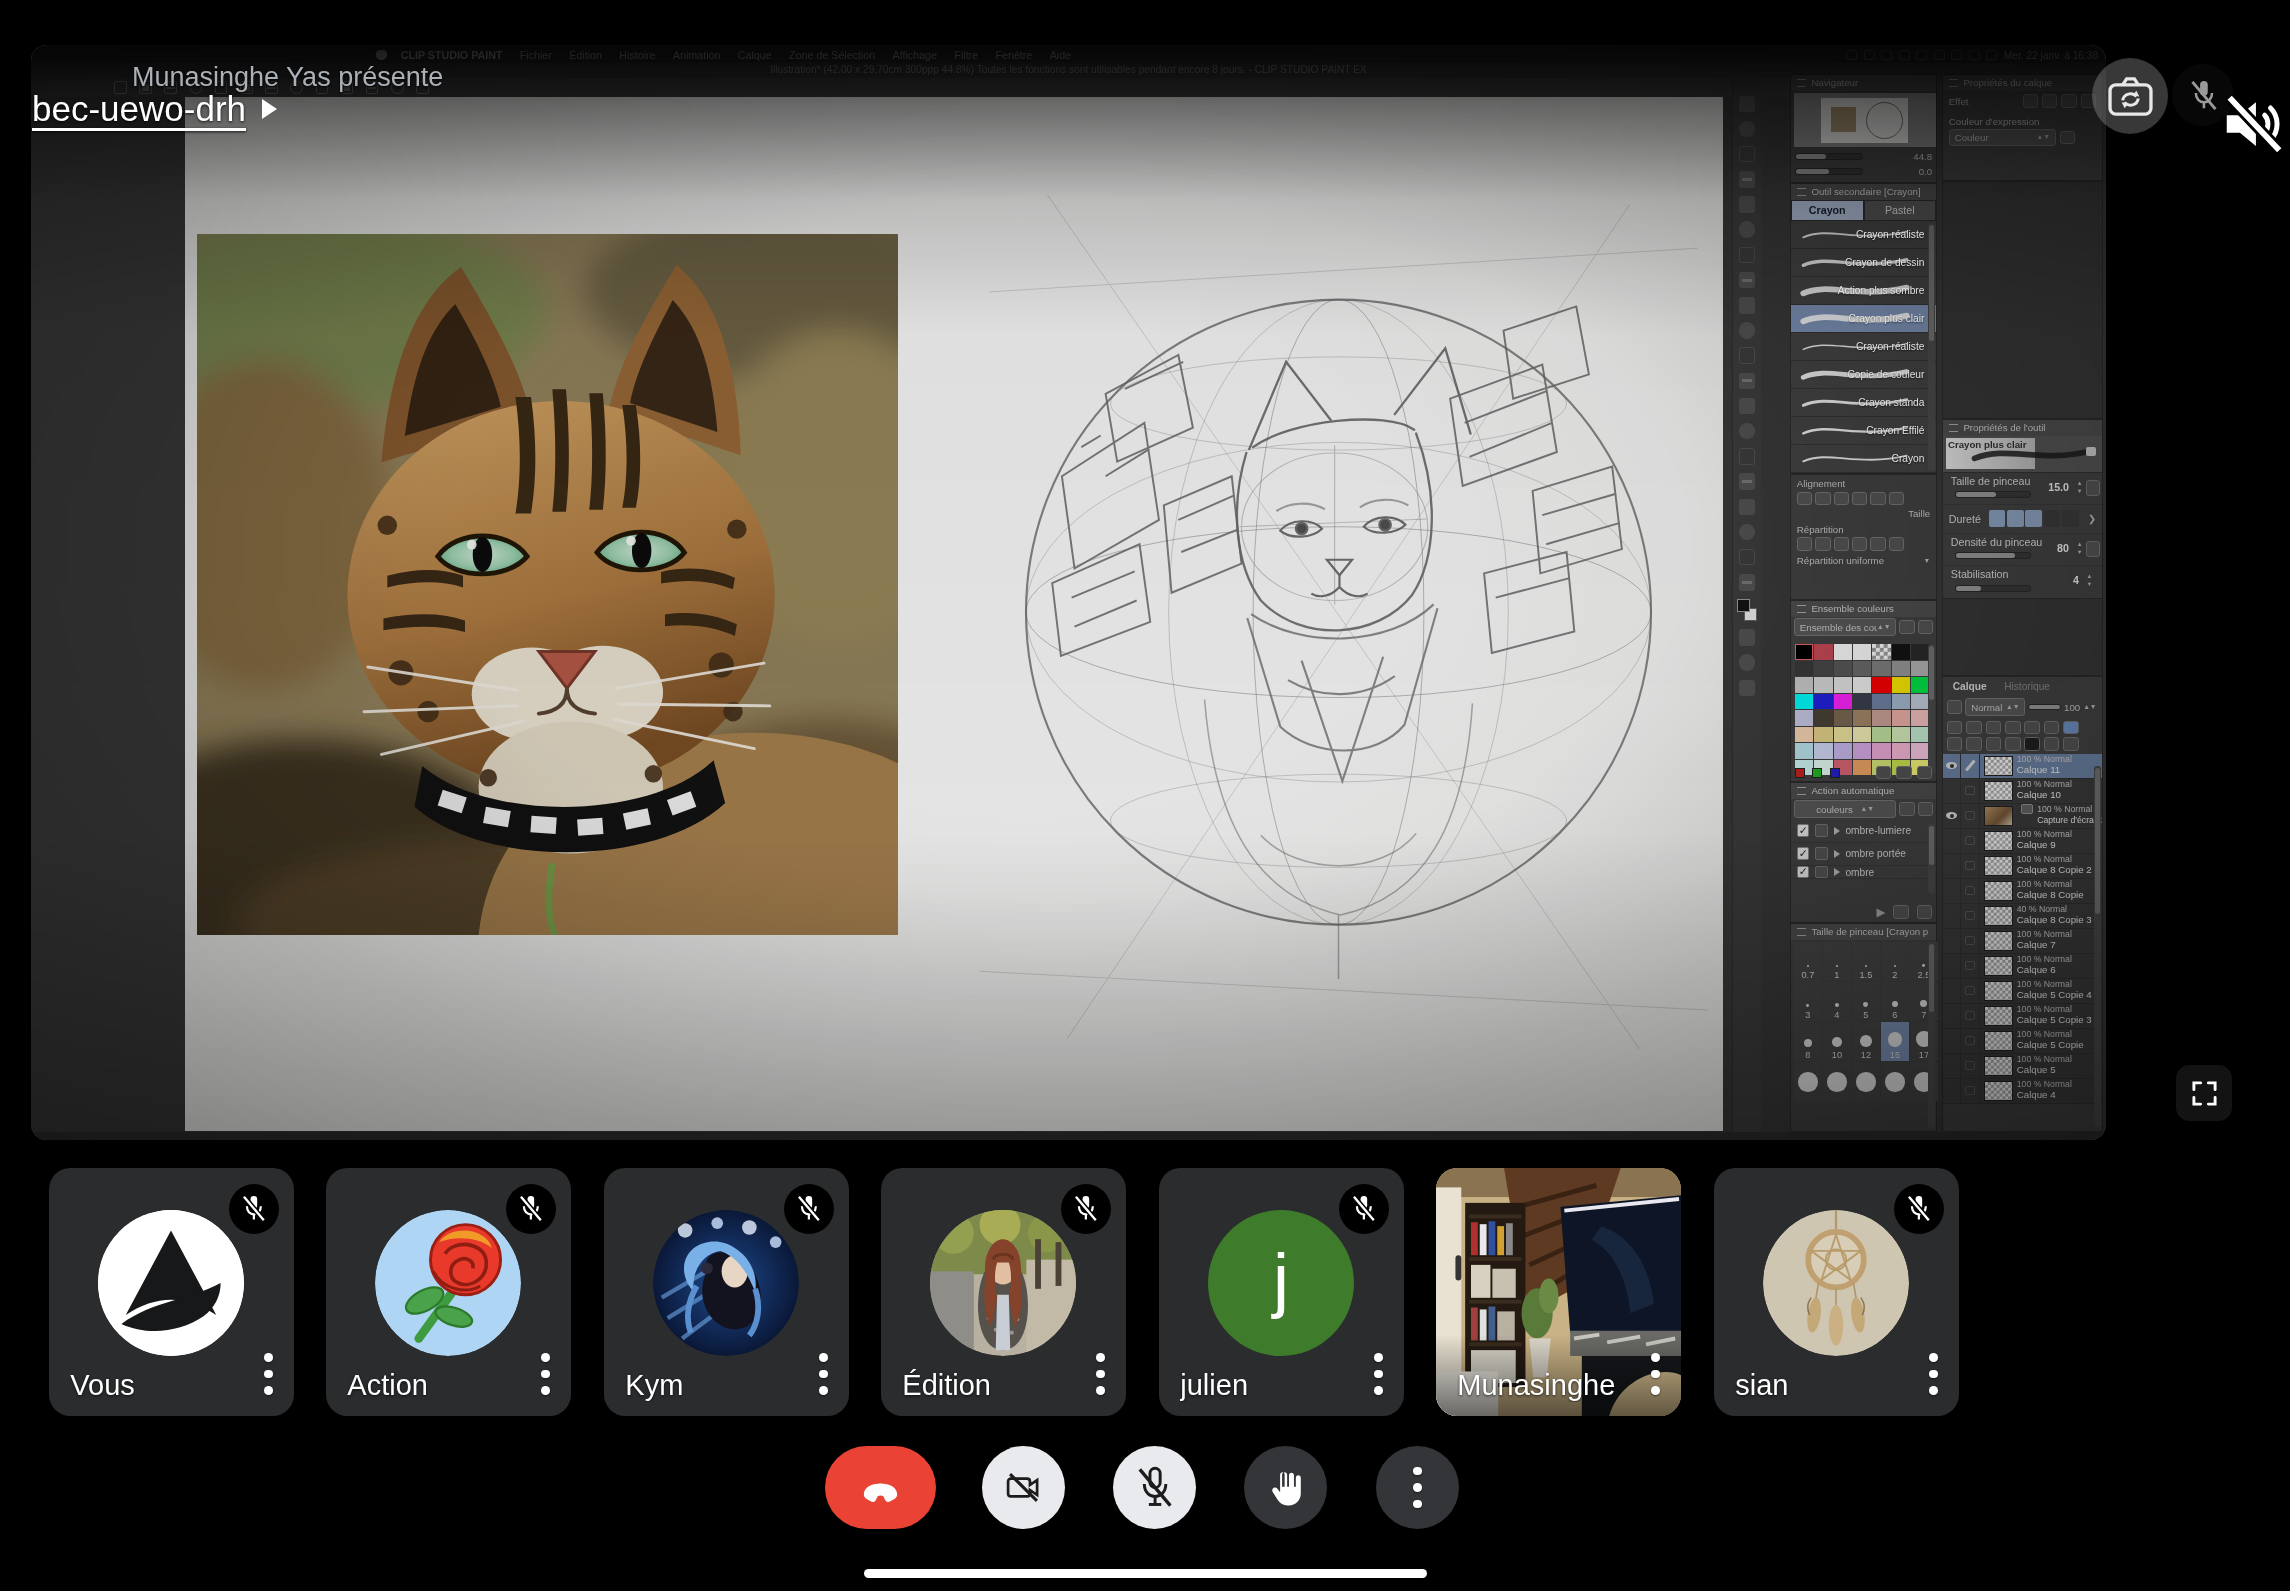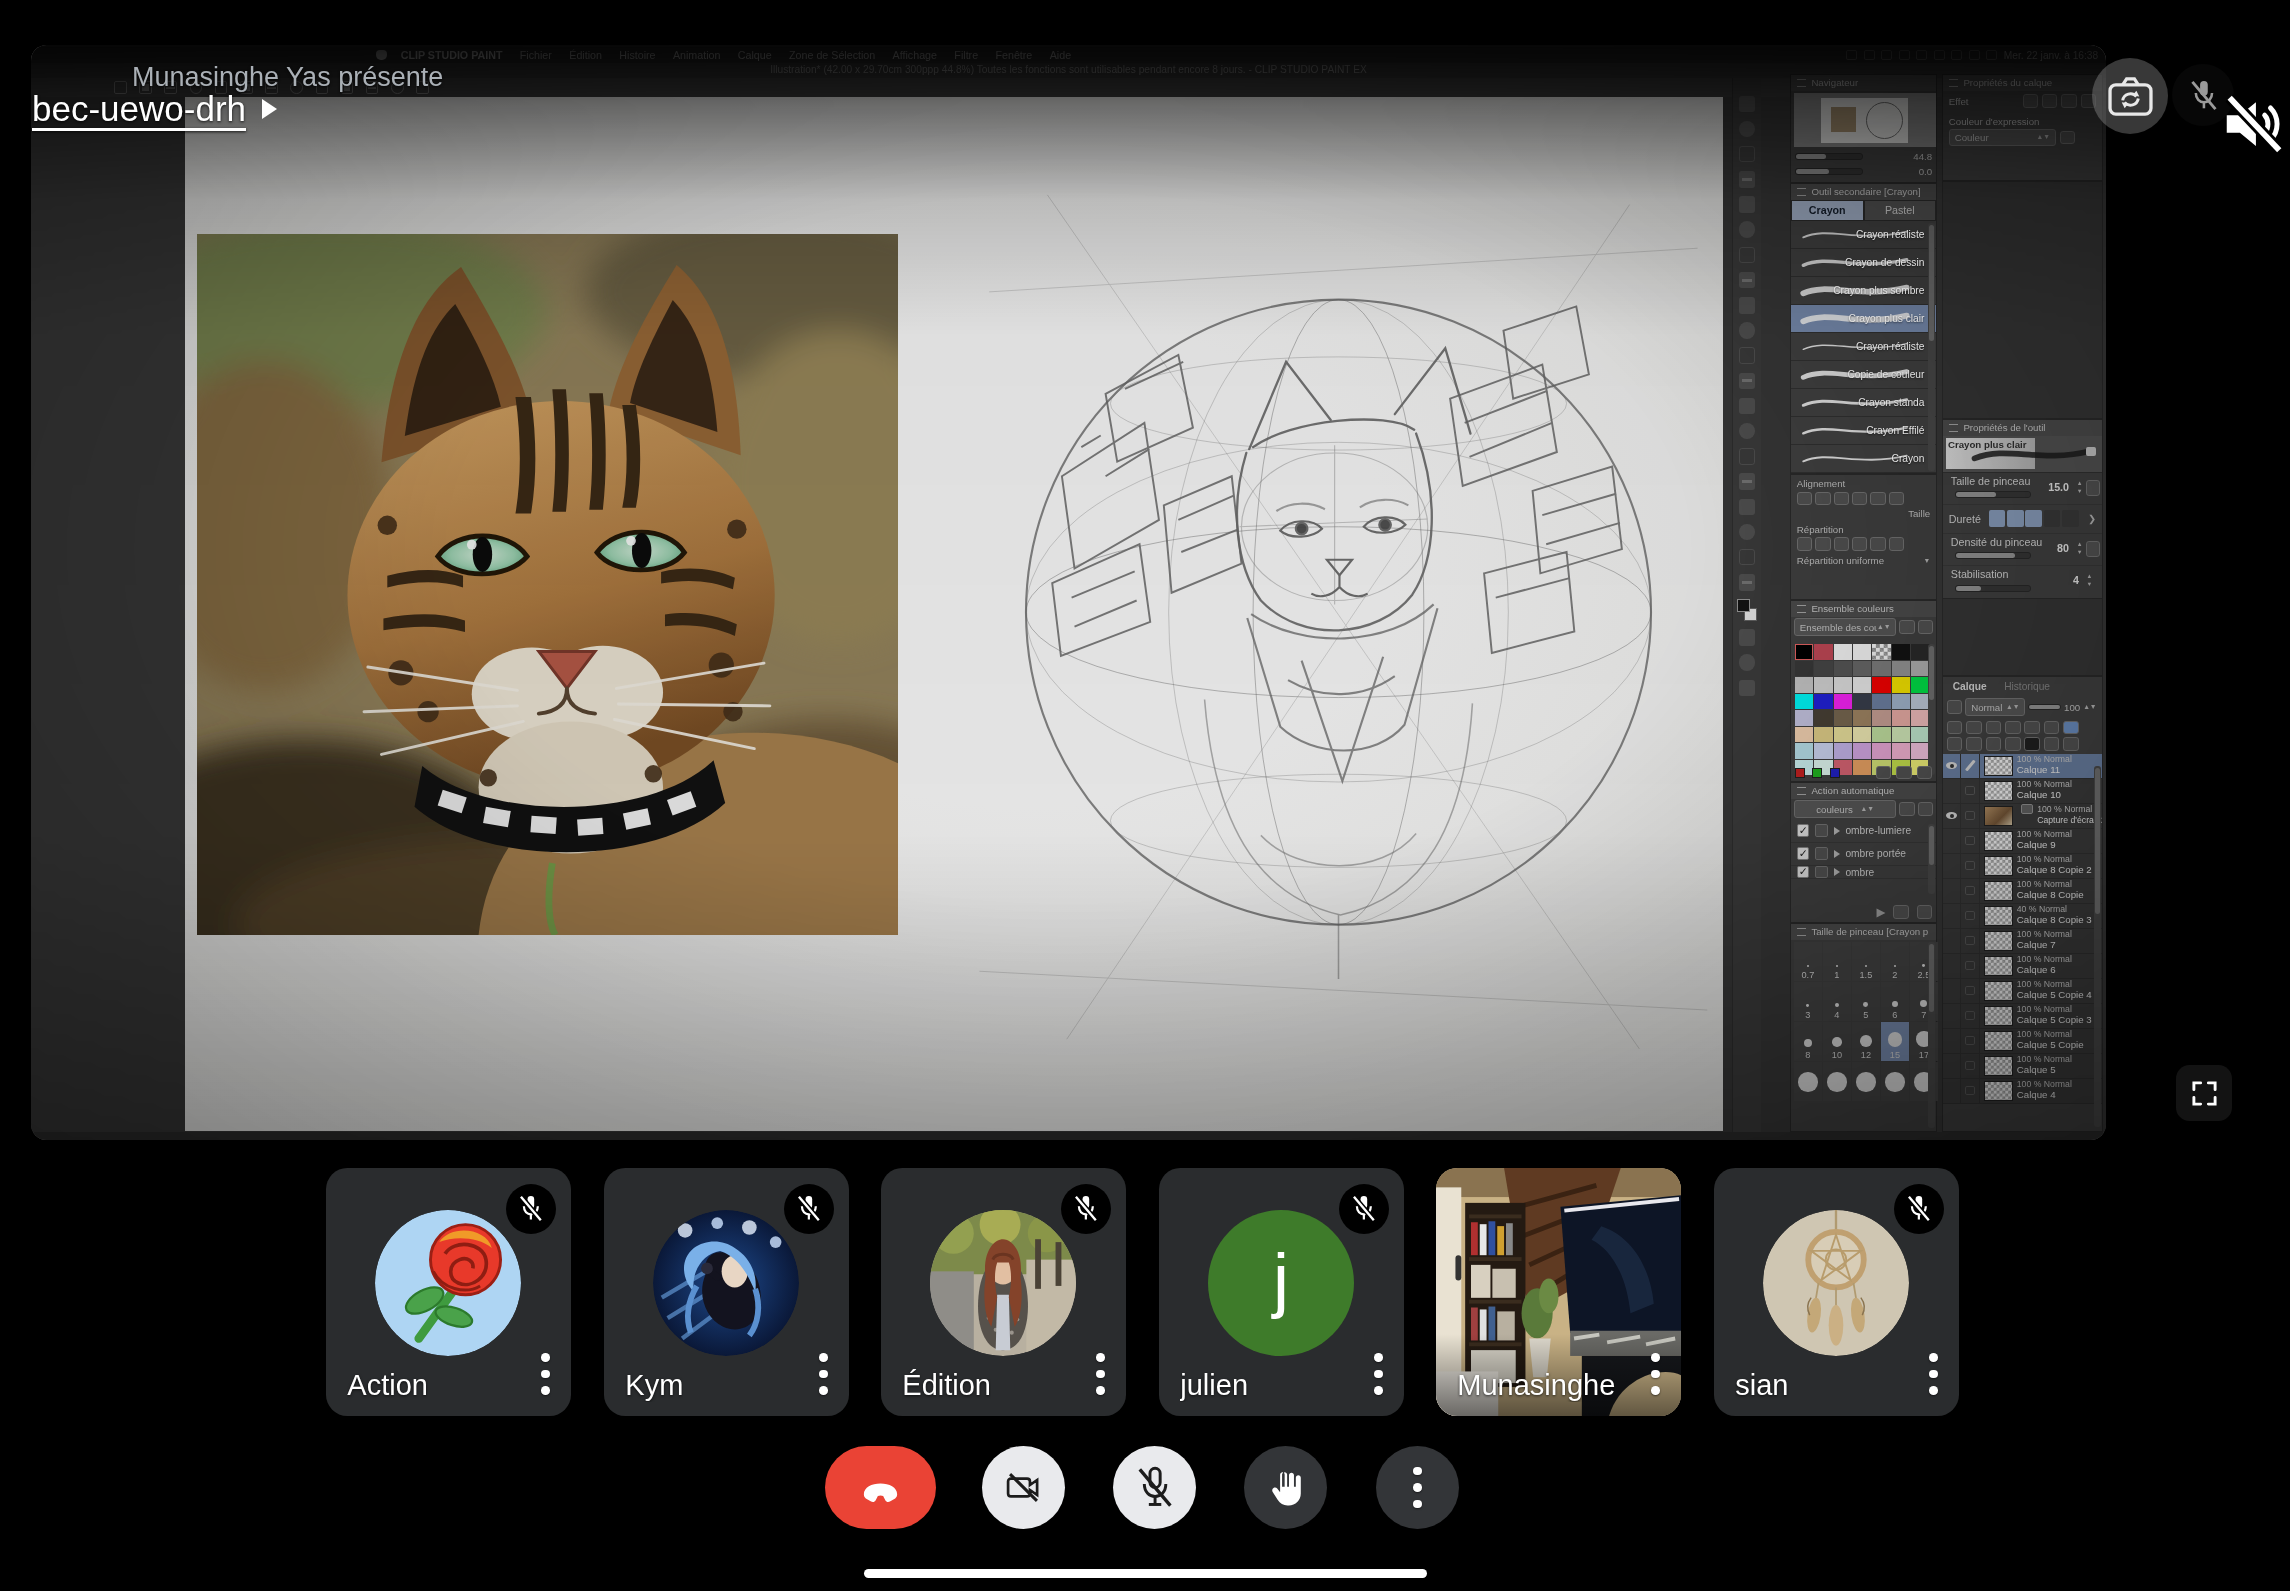--- a/index.html
+++ b/index.html
@@ -420,21 +420,21 @@
           <div class="brow">
             <svg class="squig" width="116" height="23" viewBox="0 0 120 24">
               <path d="M6 15 C32 3 62 21 114 9" stroke="#fff" fill="none" stroke-linecap="round" stroke-width="3.5" opacity=".9"></path>
             </svg>
             <span>Crayon de dessin</span>
           </div>
           <div class="brow">
             <svg class="squig" width="116" height="23" viewBox="0 0 120 24">
               <path d="M6 15 C32 3 62 21 114 9" stroke="#fff" fill="none" stroke-linecap="round" stroke-width="6" opacity=".9"></path>
             </svg>
-            <span>Crayon plus sombre</span>
+            <span>Action plus sombre</span>
           </div>
           <div class="brow sel">
             <svg class="squig" width="116" height="23" viewBox="0 0 120 24">
               <path d="M6 15 C32 3 62 21 114 9" stroke="#fff" fill="none" stroke-linecap="round" stroke-width="6" opacity=".9"></path>
             </svg>
             <span>Crayon plus clair</span>
           </div>
           <div class="brow">
             <svg class="squig" width="116" height="23" viewBox="0 0 120 24">
               <path d="M6 15 C32 3 62 21 114 9" stroke="#fff" fill="none" stroke-linecap="round" stroke-width="1.5" opacity=".9"></path>
@@ -1057,20 +1057,44 @@
     <line x1="8" y1="6" x2="42" y2="42" stroke="#000" stroke-width="8"></line>
     <line x1="8" y1="6" x2="42" y2="42" stroke="#fff" stroke-width="4"></line>
   </svg>
 
   <div id="fullscreen-btn">
     <svg width="27" height="27" viewBox="0 0 28 28">
       <path d="M3 10 V3 H10 M18 3 H25 V10 M25 18 V25 H18 M10 25 H3 V18" fill="none" stroke="#fff" stroke-width="3" stroke-linecap="round"></path>
     </svg>
   </div>
 
+  <div class="tile" style="left:49px">
+    <div class="av" style="background:#fff">
+      <svg width="146" height="146" viewBox="0 0 100 100">
+        <circle cx="50" cy="50" r="50" fill="#fff"></circle>
+        <path d="M50 14 L81 72 C60 58 40 58 19 72 Z" fill="#17181a"></path>
+        <path d="M16 78 C38 62 62 62 84 50 C84 59 80 67 72 73 C56 84 33 86 16 78 Z" fill="#17181a"></path>
+      </svg>
+    </div>
+    <div class="badge">
+      <svg width="25" height="29" viewBox="0 0 34 38">
+          <rect x="13" y="2" width="9" height="17" rx="4.5" fill="#fff"></rect>
+          <path d="M8 16 c0 7 4.5 11 9.5 11 s9.5 -4 9.5 -11" stroke="#fff" stroke-width="3" fill="none"></path>
+          <line x1="17.5" y1="27" x2="17.5" y2="34" stroke="#fff" stroke-width="3"></line>
+          <line x1="4" y1="3" x2="31" y2="35" stroke="#000" stroke-width="7"></line>
+          <line x1="4" y1="3" x2="31" y2="35" stroke="#fff" stroke-width="3.2"></line>
+        </svg>
+    </div>
+    <div class="nm">Vous</div>
+    <div class="vdots">
+        <i></i>
+        <i></i>
+        <i></i>
+      </div>
+  </div>
 
   <div class="tile" style="left:326px">
     <div class="av">
       <svg width="146" height="146" viewBox="0 0 100 100">
         <circle cx="50" cy="50" r="50" fill="#aed5f3"></circle>
         <path d="M30 88 L56 52" stroke="#3f9b3f" stroke-width="6" stroke-linecap="round"></path>
         <ellipse cx="34" cy="62" rx="14" ry="7" fill="#4aa24a" stroke="#2c7a2c" stroke-width="1.5" transform="rotate(-28 34 62)"></ellipse>
         <ellipse cx="54" cy="73" rx="13" ry="6" fill="#4aa24a" stroke="#2c7a2c" stroke-width="1.5" transform="rotate(18 54 73)"></ellipse>
         <circle cx="62" cy="34" r="24" fill="#e8392a" stroke="#9c1f14" stroke-width="2"></circle>
         <path d="M44 22 C52 10 76 12 80 26 C70 18 54 18 44 22 Z" fill="#f09a28"></path>

